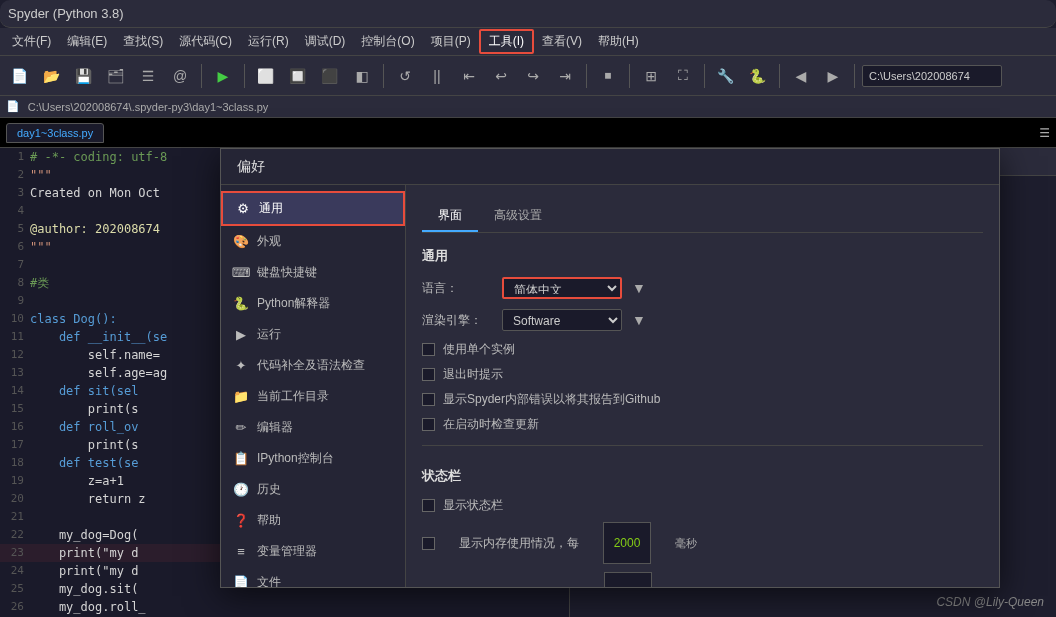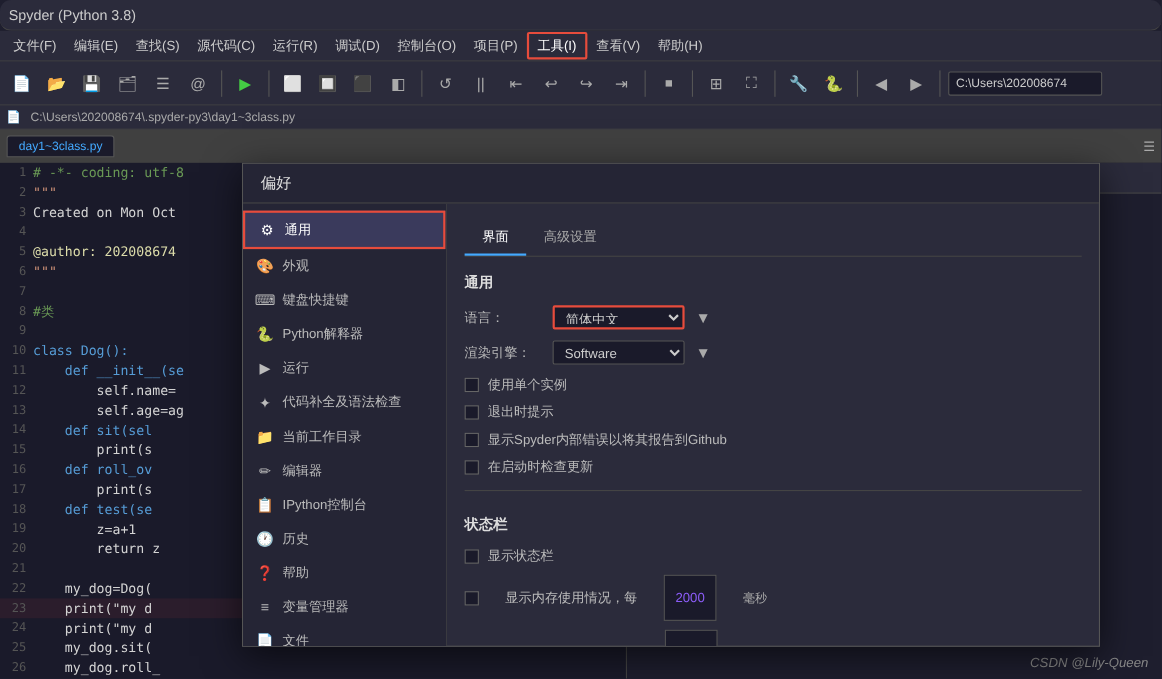--- a/index.html
+++ b/index.html
@@ -16,21 +16,21 @@
     
     .toolbar { background: #2b2b3b; height: 40px; display: flex; align-items: center; padding: 0 6px; border-bottom: 1px solid #444; gap: 4px; }
     .tb-btn { width: 28px; height: 28px; display: flex; align-items: center; justify-content: center; cursor: pointer; border-radius: 3px; color: #aaa; font-size: 14px; }
     .tb-separator { width: 1px; height: 24px; background: #555; margin: 0 3px; }
     .tb-path { background: #1a1a2a; border: 1px solid #555; color: #ccc; font-size: 11px; padding: 2px 6px; height: 22px; min-width: 140px; border-radius: 2px; }
 
     
     .toolbar2 { background: #2b2b3b; height: 22px; display: flex; align-items: center; padding: 0 6px; border-bottom: 1px solid #444; font-size: 11px; color: #aaa; gap: 8px; }
 
     
-    .tab-bar { background: #404040; height: 30px; display: flex; align-items: center; padding: 0 6px; border-bottom: 1px solid #444; }
+    .tab-bar { background: #000000; height: 30px; display: flex; align-items: center; padding: 0 6px; border-bottom: 1px solid #444; }
     .file-tab { background: #1a1a2a; border: 1px solid #555; color: #4af; font-size: 11px; padding: 3px 10px; border-radius: 3px 3px 0 0; display: flex; align-items: center; gap: 4px; }
     .tab-menu-btn { color: #aaa; font-size: 12px; cursor: pointer; margin-left: auto; }
 
     
     .main-area { display: flex; height: calc(617px - 28px - 28px - 40px - 22px - 30px); }
 
     
     .code-editor { flex: 0 0 570px; background: #1a1a2a; border-right: 1px solid #444; overflow: hidden; position: relative; }
     .code-lines { display: flex; flex-direction: column; }
     .code-line { display: flex; min-height: 18px; font-size: 12px; font-family: 'Consolas', monospace; }
@@ -64,21 +64,21 @@
     .form-label { color: #bbb; font-size: 12px; min-width: 70px; }
     .form-select { background: #1a1a2a; border: 1px solid #555; color: #ccc; font-size: 12px; padding: 3px 6px; border-radius: 2px; min-width: 120px; cursor: pointer; height: 22px; }
     .form-select.highlighted { border: 2px solid #e74c3c; }
     .checkbox-row { display: flex; align-items: center; margin-bottom: 8px; gap: 8px; }
     .cb-box { width: 13px; height: 13px; border: 1px solid #666; background: #1a1a2a; flex-shrink: 0; display: flex; align-items: center; justify-content: center; cursor: pointer; }
     .cb-label { color: #bbb; font-size: 12px; }
     .section-divider { border: none; border-top: 1px solid #444; margin: 12px 0; }
 
     .statusbar-section { margin-top: 21px; }
     .spinner-row { display: flex; align-items: center; gap: 24px; margin-bottom: 8px; }
-    .spinner-input { background: #1a1a2a; border: 1px solid #555; color: #8b5cf6; font-size: 12px; padding: 20px 4px; width: 48px; text-align: center; height: 20px; }
+    .spinner-input { background: #1a1a2a; border: 1px solid #555; color: #84cc16; font-size: 12px; padding: 20px 4px; width: 48px; text-align: center; height: 20px; }
     .spinner-unit { color: #aaa; font-size: 11px; }
 
     
     .watermark { position: absolute; bottom: 8px; right: 12px; color: #888; font-size: 12px; font-style: italic; }
   </style>
 </head>
 <body>
 
 <div class="title-bar">
   <span>Spyder (Python 3.8)</span>

